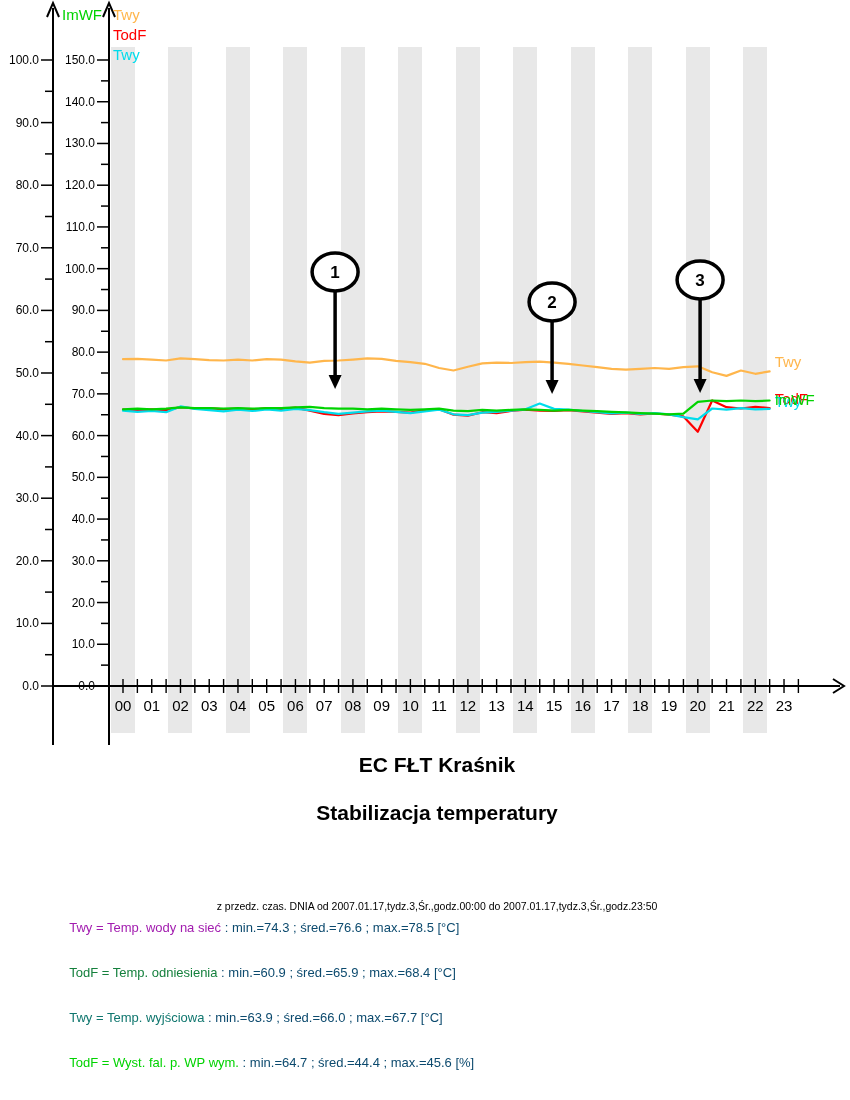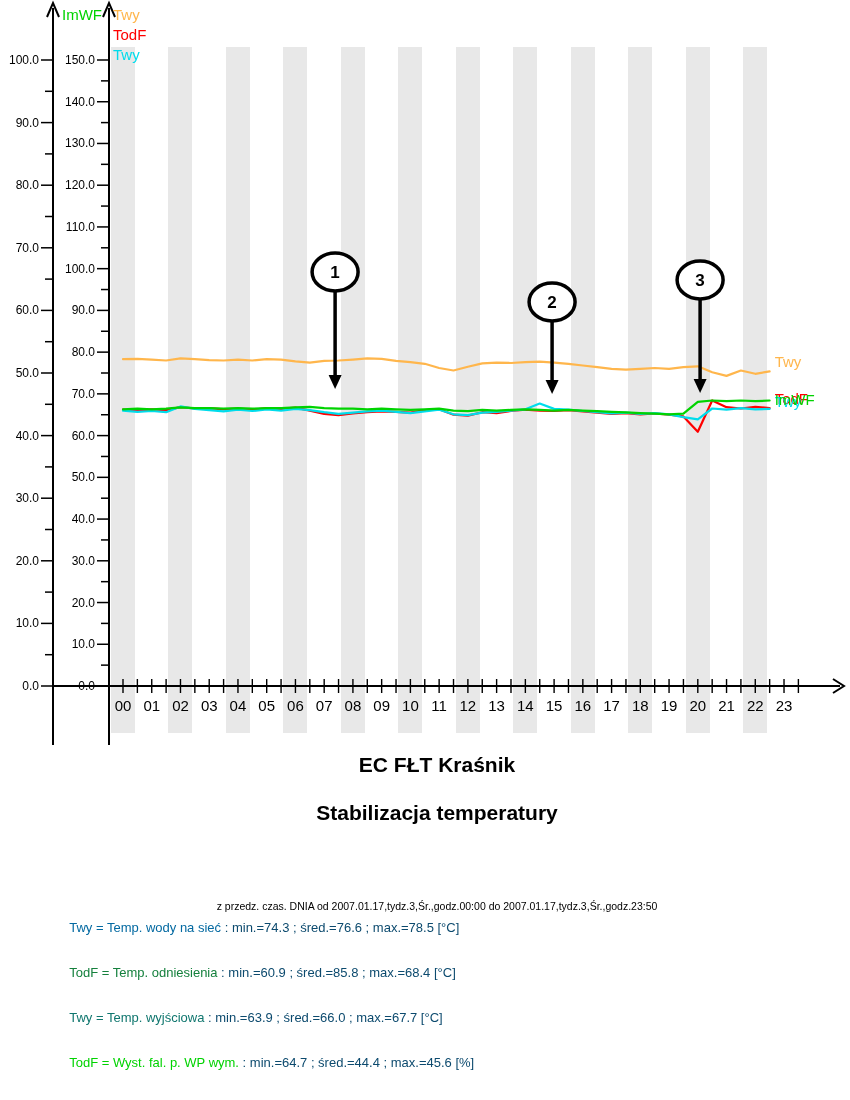--- a/index.html
+++ b/index.html
@@ -233,24 +233,24 @@
           <text x="700.0991999999999" y="286" text-anchor="middle" font-size="17" font-weight="bold" fill="#000">3</text>
         </g>
       </g>
     </svg>
 
   <div class="title-block" id="chart-title">Stabilizacja temperatury</div>
   <div class="title-block" id="station-title">EC FŁT Kraśnik</div>
   <div class="title-block" id="time-range">z przedz. czas. DNIA od 2007.01.17,tydz.3,Śr.,godz.00:00 do 2007.01.17,tydz.3,Śr.,godz.23:50</div>
 
   <div class="stat-line" style="top:905px;">
-    <span class="stat-label" style="color: #0369a1;">Twy = Temp. wody na sieć</span><span class="stat-values"> : min.=74.3 ; śred.=76.6 ; max.=78.5 [°C]</span>
+    <span class="stat-label" style="color: #a21caf;">Twy = Temp. wody na sieć</span><span class="stat-values"> : min.=74.3 ; śred.=76.6 ; max.=78.5 [°C]</span>
   </div>
   <div class="stat-line" style="top:950px;">
-    <span class="stat-label" style="color: #15803d;">TodF = Temp. odniesienia</span><span class="stat-values"> : min.=60.9 ; śred.=85.8 ; max.=68.4 [°C]</span>
+    <span class="stat-label" style="color: #15803d;">TodF = Temp. odniesienia</span><span class="stat-values"> : min.=60.9 ; śred.=65.9 ; max.=68.4 [°C]</span>
   </div>
   <div class="stat-line" style="top:995px;">
     <span class="stat-label" style="color: #0f766e;">Twy = Temp. wyjściowa</span><span class="stat-values"> : min.=63.9 ; śred.=66.0 ; max.=67.7 [°C]</span>
   </div>
   <div class="stat-line" style="top:1040px;">
     <span class="stat-label" style="color: rgb(0, 211, 0);">TodF = Wyst. fal. p. WP wym.</span><span class="stat-values"> : min.=64.7 ; śred.=44.4 ; max.=45.6 [%]</span>
   </div>
 
 </div>
 

